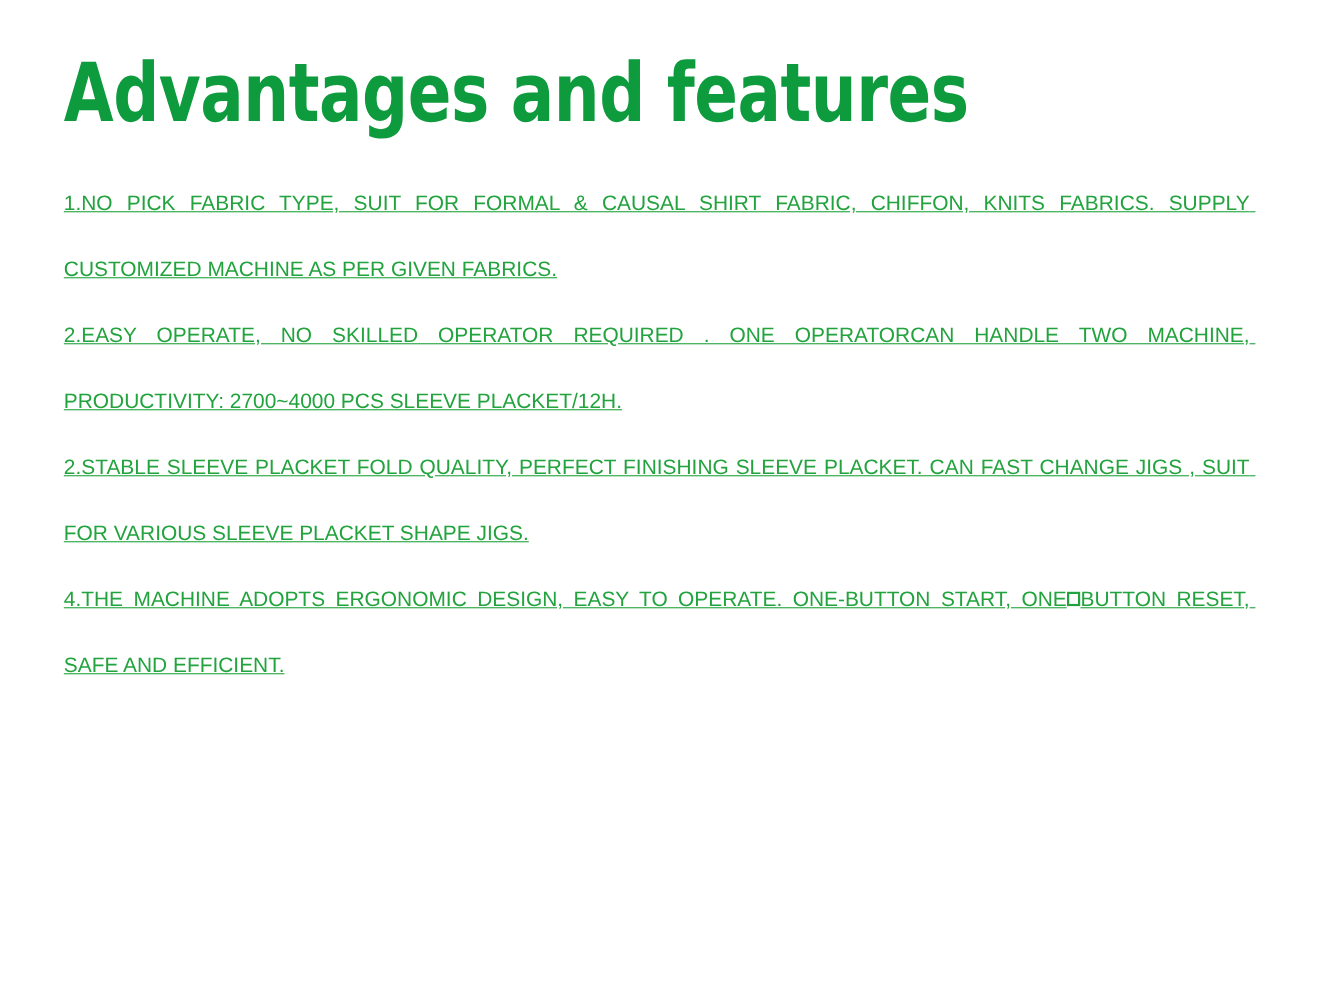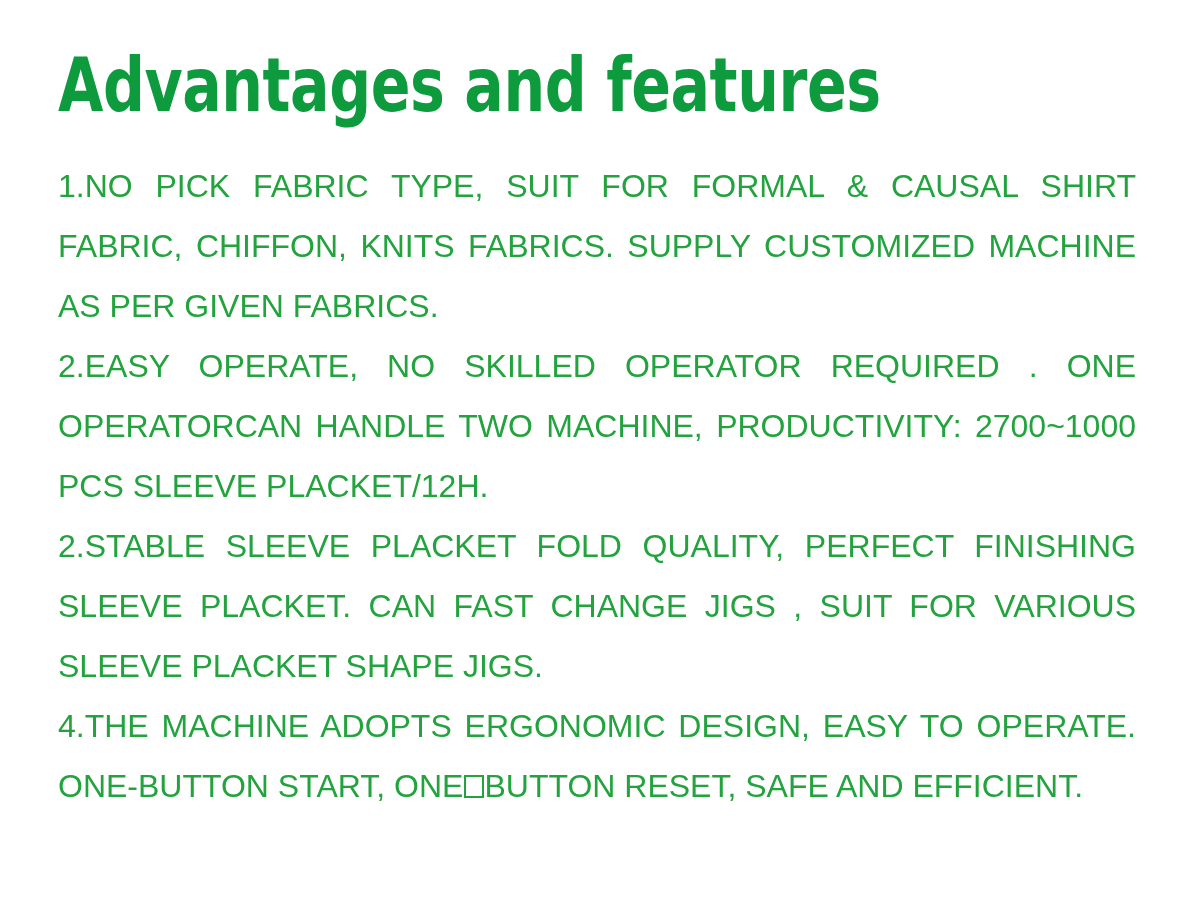--- a/index.html
+++ b/index.html
@@ -47,27 +47,28 @@
     left: 58px;
     top: 156px;
     width: 1078px;
   }
 
   .para {
     margin: 0;
     color: #22a33e;
     font-family: "Liberation Sans", sans-serif;
     font-weight: normal;
-    font-size: 32px;
+    font-size: 19px;
     line-height: 60px;
     text-align: justify;
     text-justify: inter-word;
     -webkit-hyphens: none;
     hyphens: none;
     white-space: pre-wrap;
+    text-decoration: underline;
   }
 
   
   .para.last-line-natural {
     text-align-last: left;
   }
 
   
   .para.single {
     text-align: left;
@@ -87,21 +88,21 @@
 <body>
 
 <div class="slide">
 
   <h1 class="title">Advantages and features</h1>
 
   <div class="body-copy">
 
     <p class="para last-line-natural">1.NO PICK FABRIC TYPE, SUIT FOR FORMAL &amp; CAUSAL SHIRT FABRIC, CHIFFON, KNITS FABRICS. SUPPLY CUSTOMIZED MACHINE AS PER GIVEN FABRICS.</p>
 
-    <p class="para last-line-natural">2.EASY OPERATE, NO SKILLED OPERATOR REQUIRED . ONE OPERATORCAN HANDLE TWO MACHINE, PRODUCTIVITY: 2700~1000 PCS SLEEVE PLACKET/12H.</p>
+    <p class="para last-line-natural">2.EASY OPERATE, NO SKILLED OPERATOR REQUIRED . ONE OPERATORCAN HANDLE TWO MACHINE, PRODUCTIVITY: 2700~4000 PCS SLEEVE PLACKET/12H.</p>
 
     <p class="para last-line-natural">2.STABLE SLEEVE PLACKET FOLD QUALITY, PERFECT FINISHING SLEEVE PLACKET. CAN FAST CHANGE JIGS , SUIT FOR VARIOUS SLEEVE PLACKET SHAPE JIGS.</p>
 
     <p class="para last-line-natural"><span>4.THE MACHINE ADOPTS ERGONOMIC DESIGN, EASY TO OPERATE. ONE-BUTTON START, ONE</span><span class="tofu"></span><span>BUTTON RESET, SAFE AND EFFICIENT.</span></p>
 
 
 
   </div>
 
 </div>

